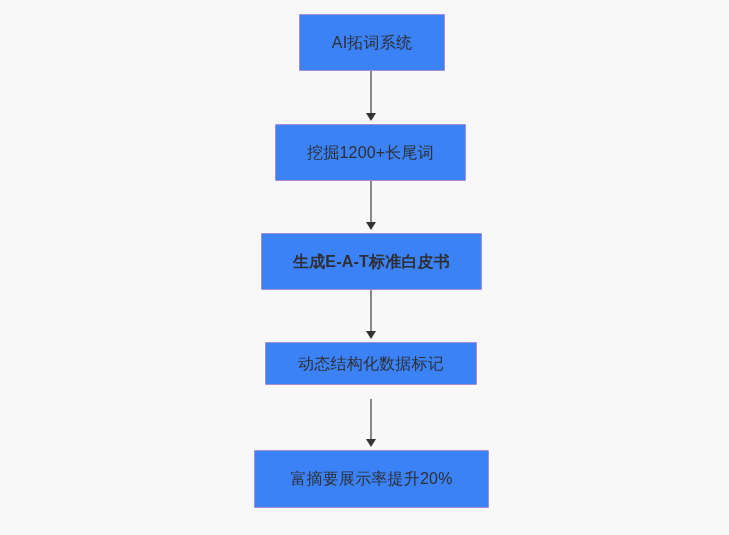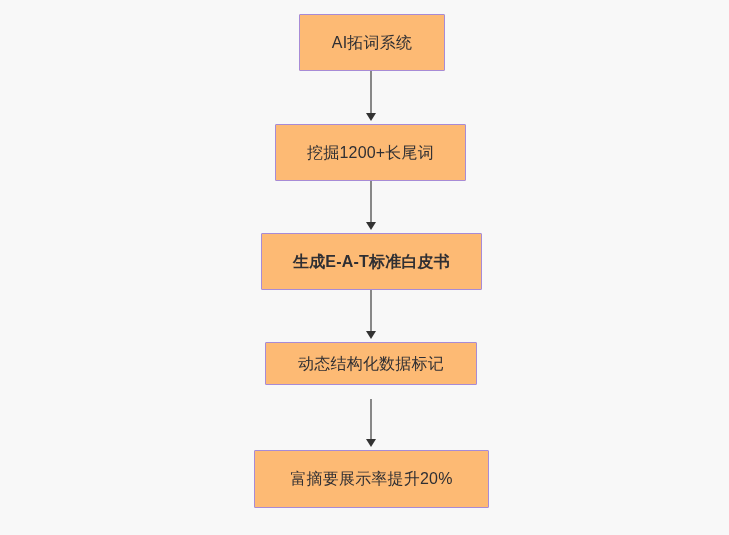--- a/index.html
+++ b/index.html
@@ -14,21 +14,21 @@
     overflow: hidden;
   }
   #flowchart-canvas {
     position: relative;
     width: 729px;
     height: 535px;
   }
   .node {
     position: absolute;
     box-sizing: border-box;
-    background: #fdba74;
+    background: #3b82f6;
     border: 1px solid #a78bd6;
     border-radius: 1px;
     display: flex;
     align-items: center;
     justify-content: center;
     color: #2f2f33;
     font-size: 16px;
     line-height: 1;
     letter-spacing: 0.2px;
     white-space: nowrap;

